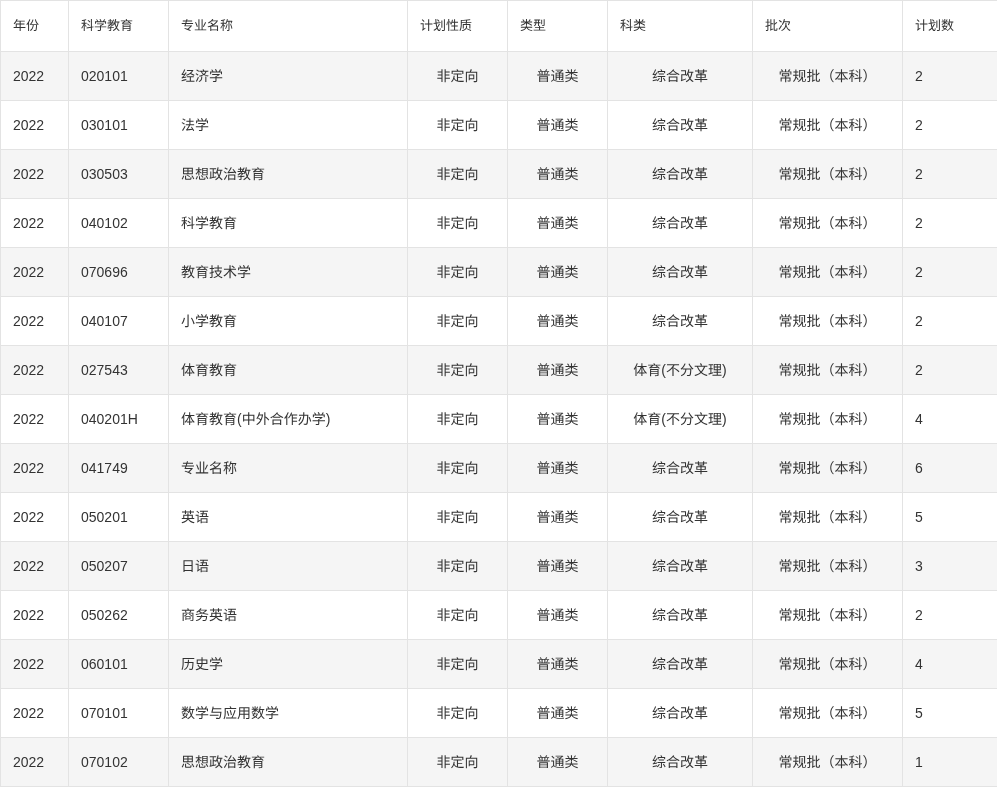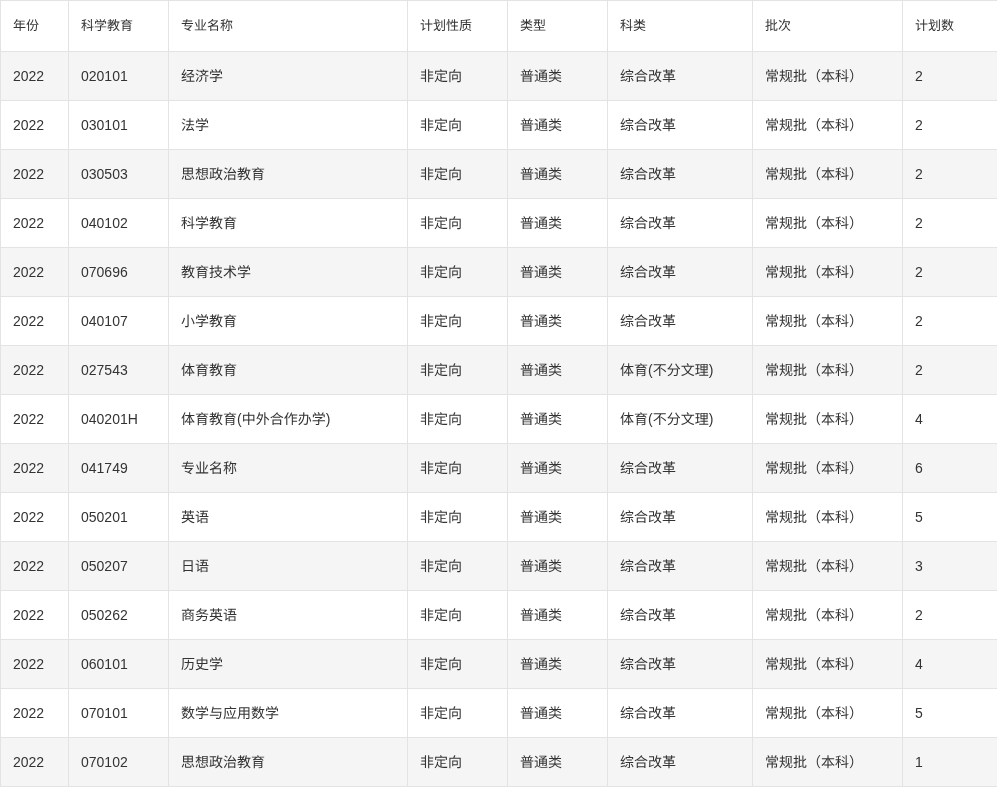--- a/index.html
+++ b/index.html
@@ -53,21 +53,21 @@
   col.c-code   { width: 100px; }
   col.c-name   { width: 239px; }
   col.c-nature { width: 100px; }
   col.c-type   { width: 100px; }
   col.c-subject{ width: 145px; }
   col.c-batch  { width: 150px; }
   col.c-count  { width: 95px; }
   .col-year, .col-code, .col-count { text-align: left; }
   th.col-year, th.col-code, th.col-count { text-align: center; }
   th.col-year { text-align: center; }
-  td.col-nature, td.col-type, td.col-subject, td.col-batch { text-align: left; }
+  td.col-nature, td.col-type, td.col-subject, td.col-batch { text-align: center; }
 </style>
 </head>
 <body>
 
 <table class="plan-table">
   <colgroup>
     <col class="c-year">
       <col class="c-code">
       <col class="c-name">
       <col class="c-nature">

